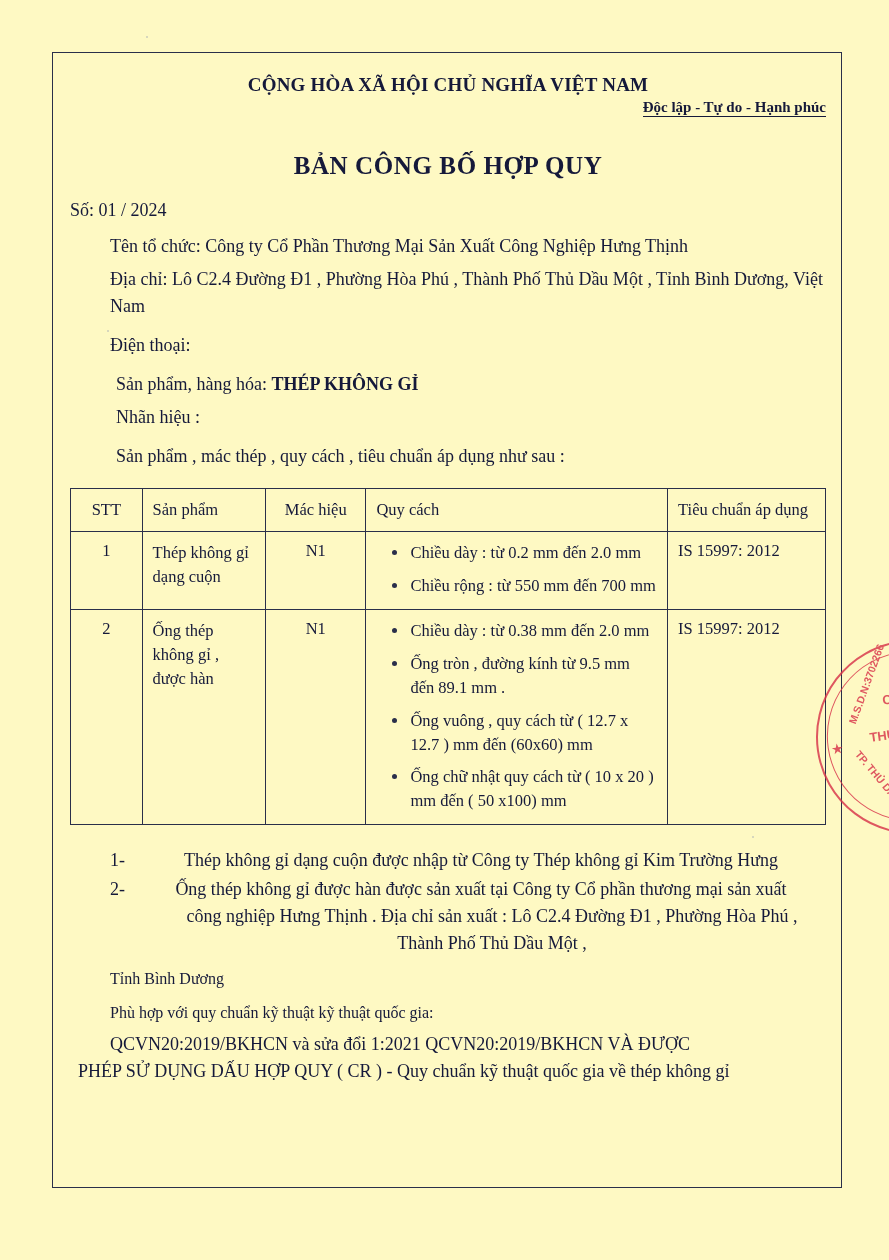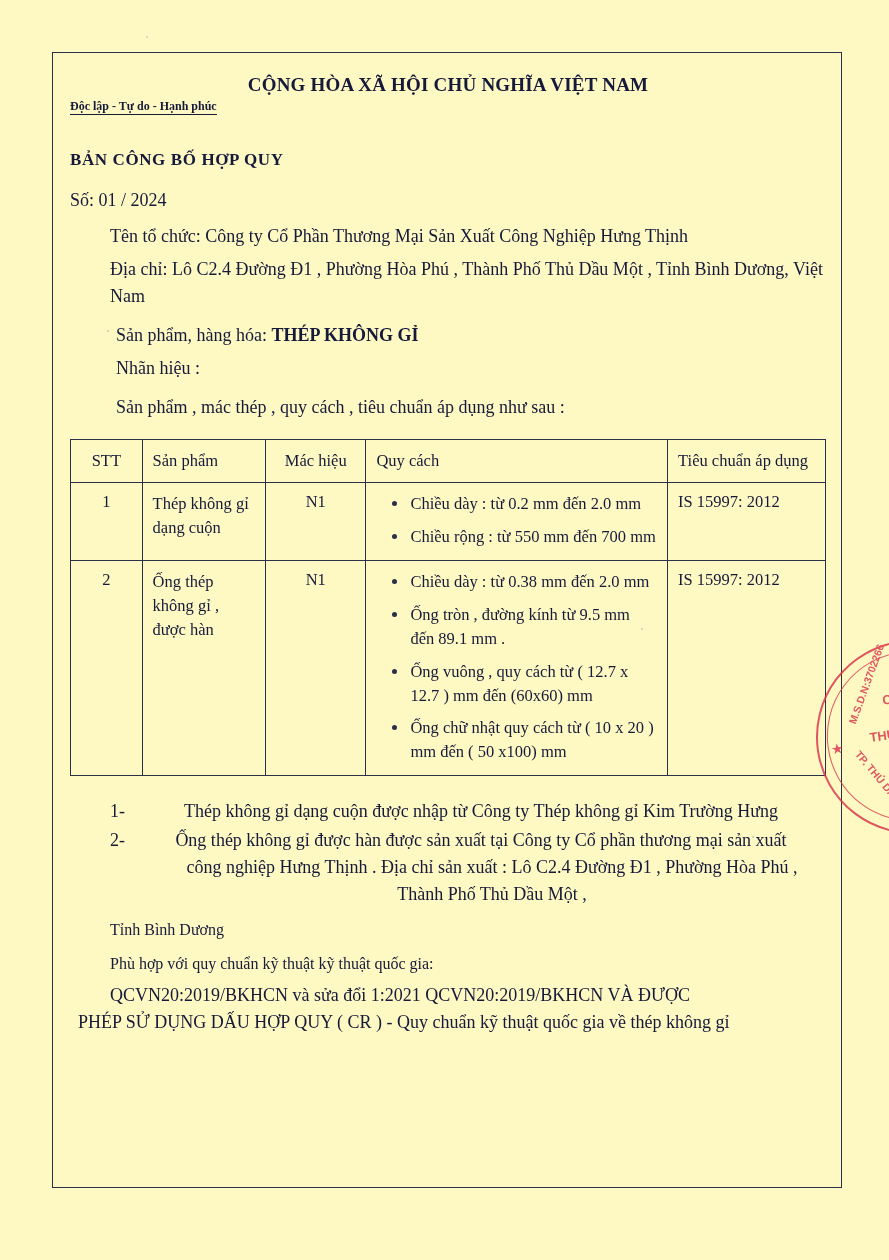--- a/index.html
+++ b/index.html
@@ -45,35 +45,35 @@
 
   .nation-title {
     text-align: center;
     font-weight: bold;
     font-size: 19px;
     letter-spacing: 0.2px;
     color: #15193a;
     margin-top: 12px;
   }
   .nation-sub {
-    text-align: left;
-    font-weight: bold;
-    font-size: 12px;
+    text-align: right;
+    font-weight: bold;
+    font-size: 15px;
     color: #15193a;
     margin-top: 3px;
   }
   .nation-sub span {
     border-bottom: 1.3px solid #15193a;
     padding-bottom: 1px;
   }
 
   .doc-title {
-    text-align: left;
-    font-weight: bold;
-    font-size: 17px;
+    text-align: center;
+    font-weight: bold;
+    font-size: 25px;
     color: #15193a;
     margin-top: 36px;
     letter-spacing: 0.6px;
   }
   .doc-number {
     text-align: left;
     font-size: 18px;
     color: #15193a;
     margin-top: 20px;
   }
@@ -275,20 +275,24 @@
     <div class="para">
       <span>Tên tổ chức:</span>
       <span>Công ty Cổ Phần Thương Mại Sản Xuất Công Nghiệp Hưng Thịnh</span>
     </div>
 
     <div class="para tight">
       <span>Địa chỉ:</span>
       <span>Lô C2.4 Đường Đ1 , Phường Hòa Phú , Thành Phố Thủ Dầu Một , Tỉnh Bình Dương, Việt Nam</span>
     </div>
 
+    <div class="para">
+      <span>Điện thoại:</span>
+      <span></span>
+    </div>
 
     <div class="para indent-more">
       <span>Sản phẩm, hàng hóa:</span>
       <b>THÉP KHÔNG GỈ</b>
     </div>
 
     <div class="para tight indent-more">
       <span>Nhãn hiệu :</span>
       <span></span>
     </div>

